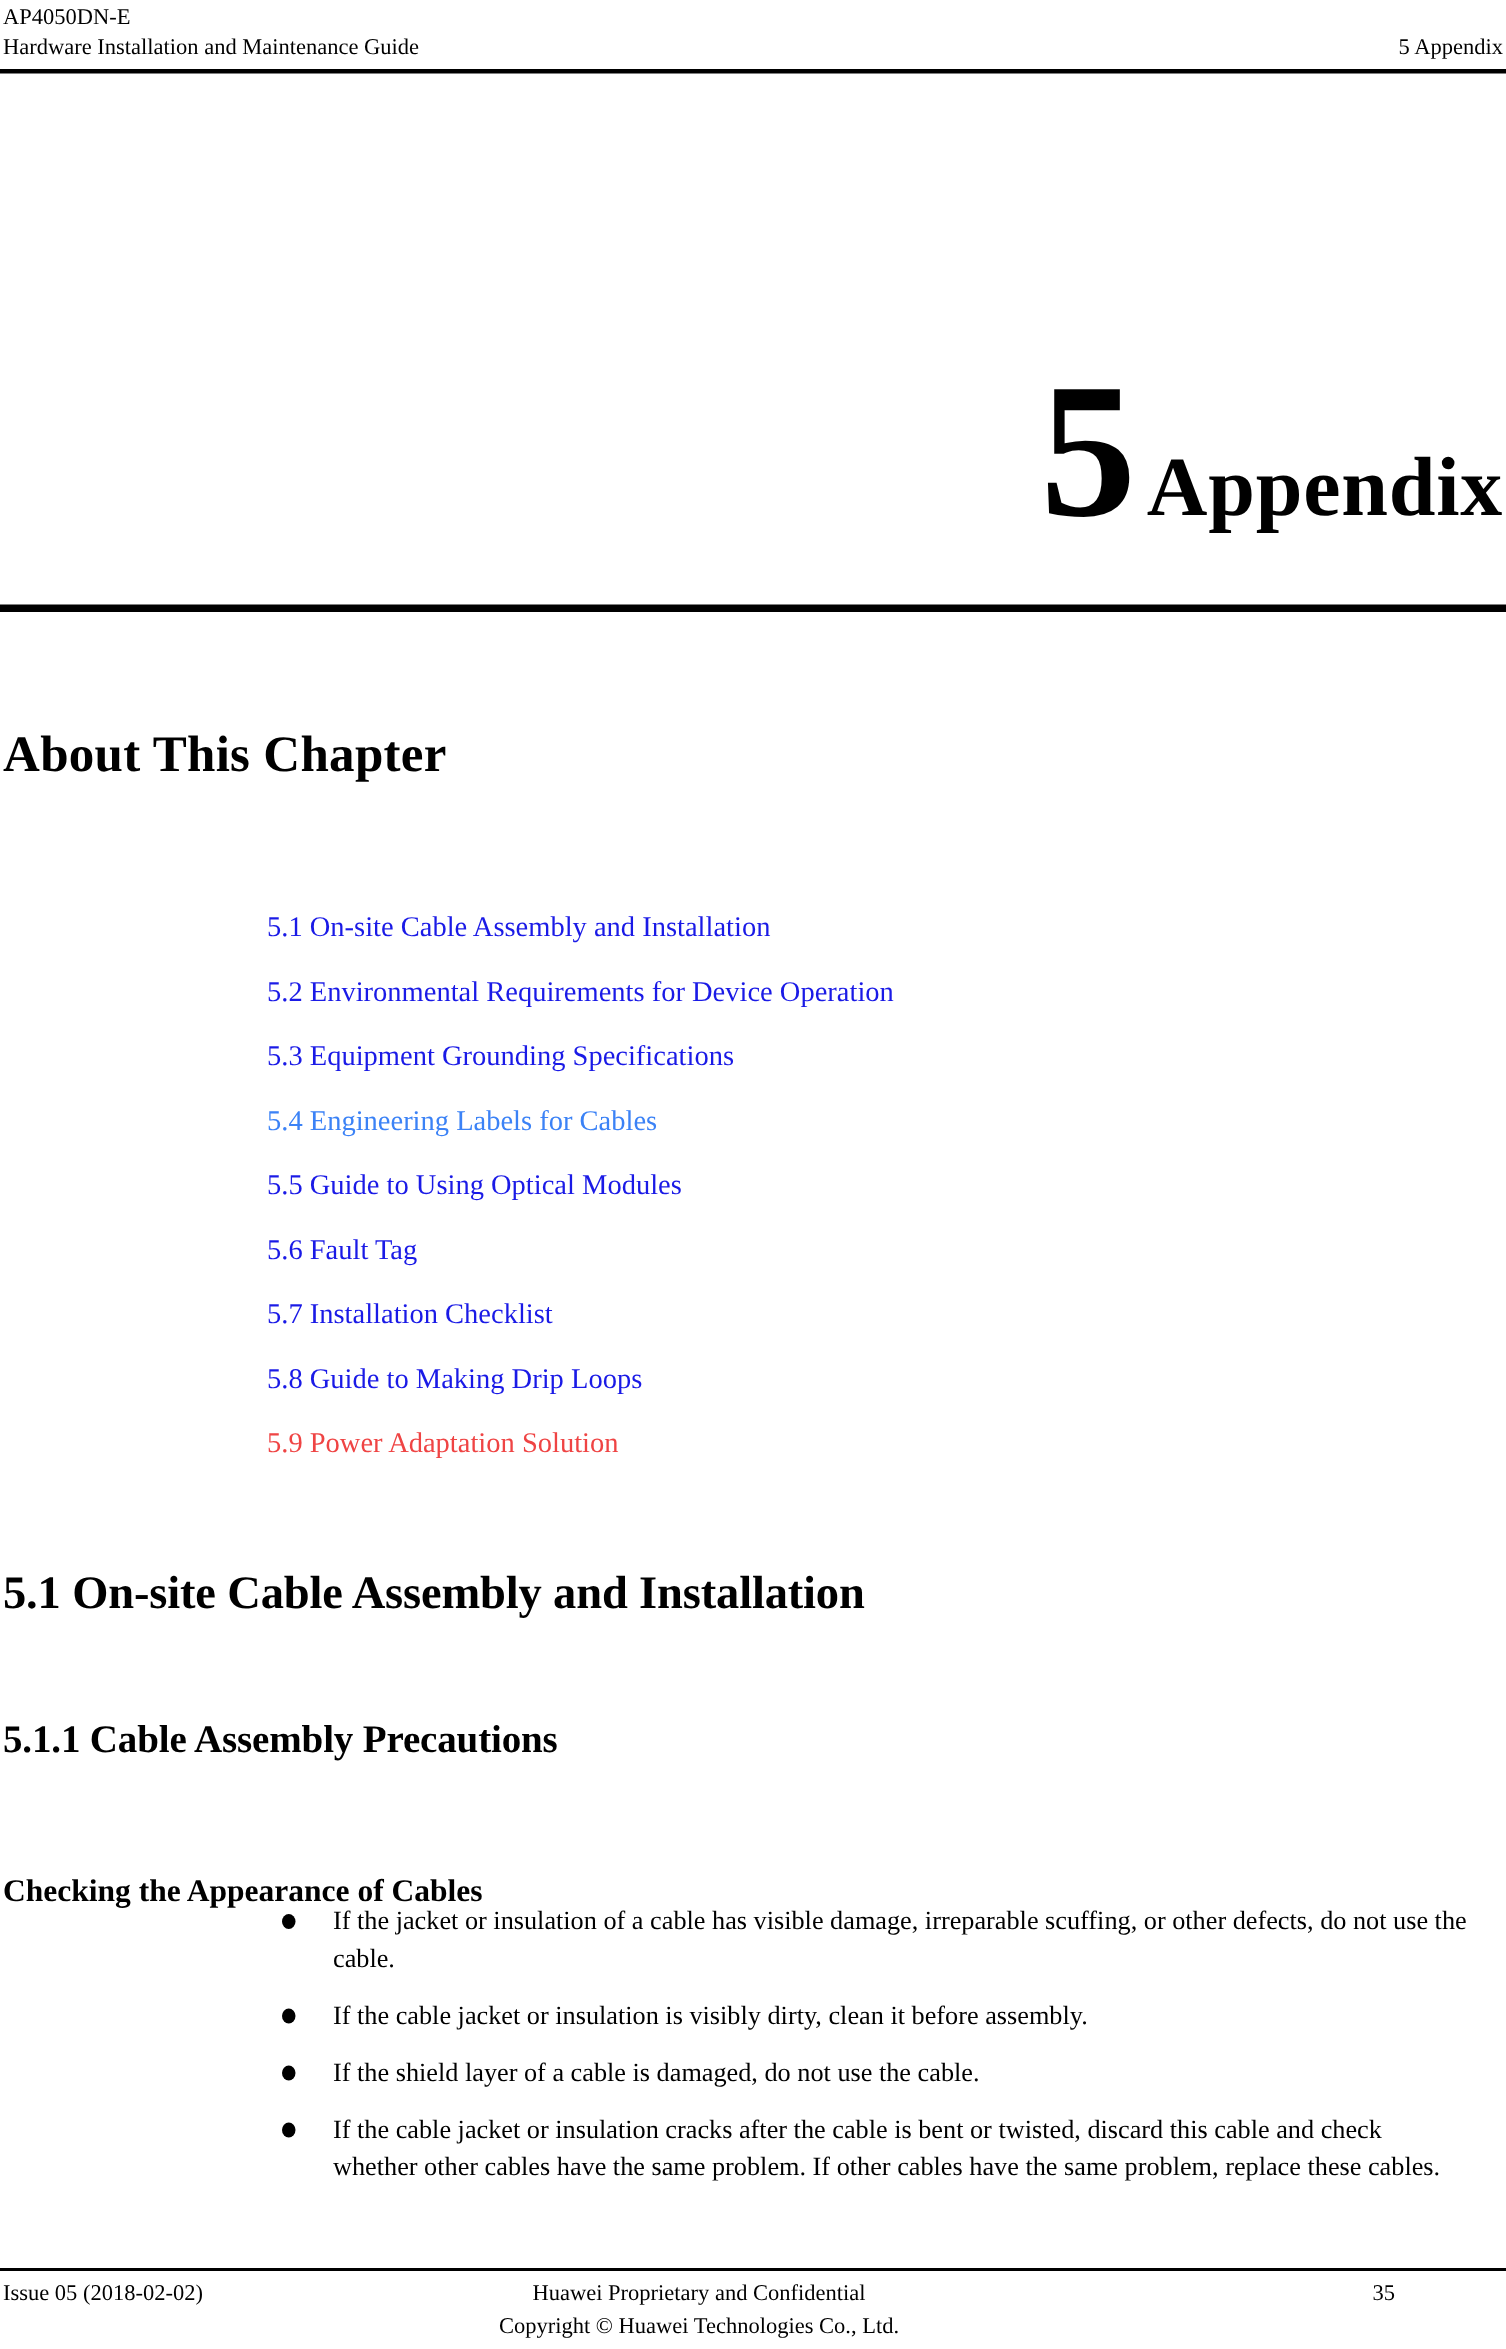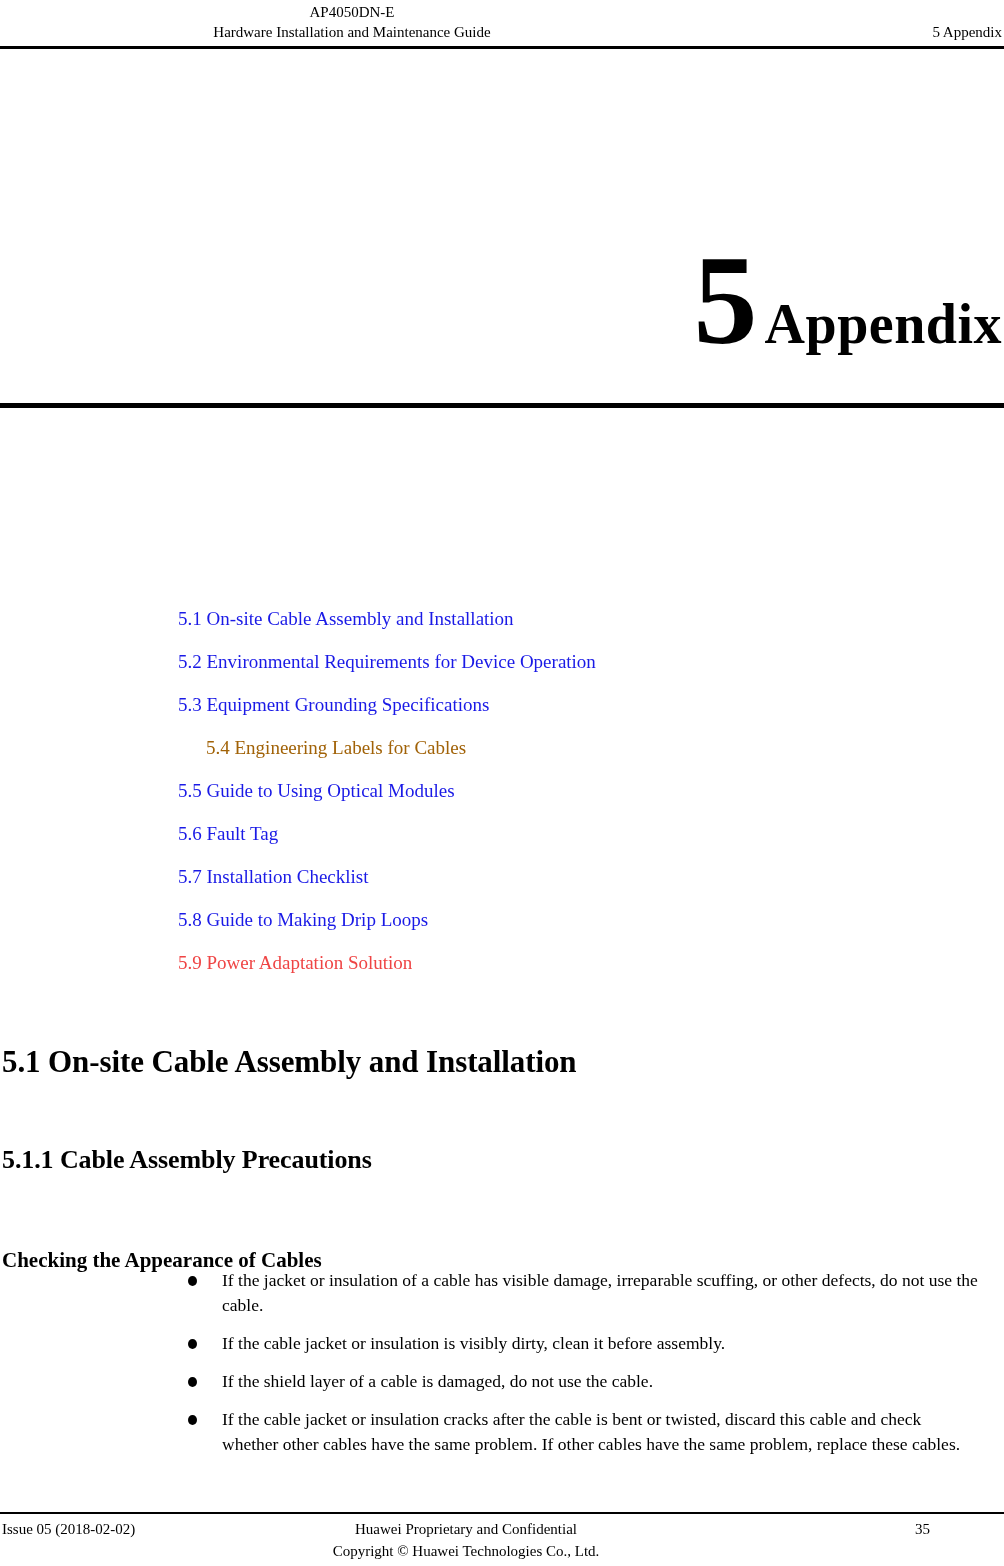--- a/index.html
+++ b/index.html
@@ -37,21 +37,20 @@
     top: 2px;
     width: 700px;
     font-size: 15px;
     line-height: 20px;
     font-family: "Liberation Serif", "DejaVu Serif", serif;
     color: #000;
   }
   .header-left .hl-line {
     display: block;
     white-space: nowrap;
-    text-align: center;
   }
   .header-right {
     position: absolute;
     right: 2px;
     top: 22px;
     font-size: 15px;
     line-height: 20px;
     text-align: right;
     white-space: nowrap;
     color: #000;
@@ -245,26 +244,27 @@
     </div>
     <div class="header-right">5 Appendix</div>
   </div>
   <div class="header-rule"></div>
 
   <div class="chapter-title">
     <span class="chapter-number">5</span><span class="chapter-word">Appendix</span>
   </div>
   <div class="chapter-rule"></div>
 
+  <div class="about-heading">About This Chapter</div>
 
   <nav class="toc">
     <a class="toc-entry" href="#" style="color: rgb(26, 26, 230);">5.1 On-site Cable Assembly and Installation</a>
     <a class="toc-entry" href="#" style="color: rgb(26, 26, 230);">5.2 Environmental Requirements for Device Operation</a>
     <a class="toc-entry" href="#" style="color: rgb(26, 26, 230);">5.3 Equipment Grounding Specifications</a>
-    <a class="toc-entry" href="#" style="color: #a16207; margin-left: 28px;">5.4 Engineering Labels for Cables</a>
+    <a class="toc-entry" href="#" style="color: #3b82f6;">5.4 Engineering Labels for Cables</a>
     <a class="toc-entry" href="#" style="color: rgb(26, 26, 230);">5.5 Guide to Using Optical Modules</a>
     <a class="toc-entry" href="#" style="color: rgb(26, 26, 230);">5.6 Fault Tag</a>
     <a class="toc-entry" href="#" style="color: rgb(26, 26, 230);">5.7 Installation Checklist</a>
     <a class="toc-entry" href="#" style="color: rgb(26, 26, 230);">5.8 Guide to Making Drip Loops</a>
     <a class="toc-entry" href="#" style="color: #ef4444;">5.9 Power Adaptation Solution</a>
   </nav>
 
   <h1 class="h1-section">5.1 On-site Cable Assembly and Installation</h1>
   <h2 class="h2-section">5.1.1 Cable Assembly Precautions</h2>
   <h3 class="h3-section">Checking the Appearance of Cables</h3>

